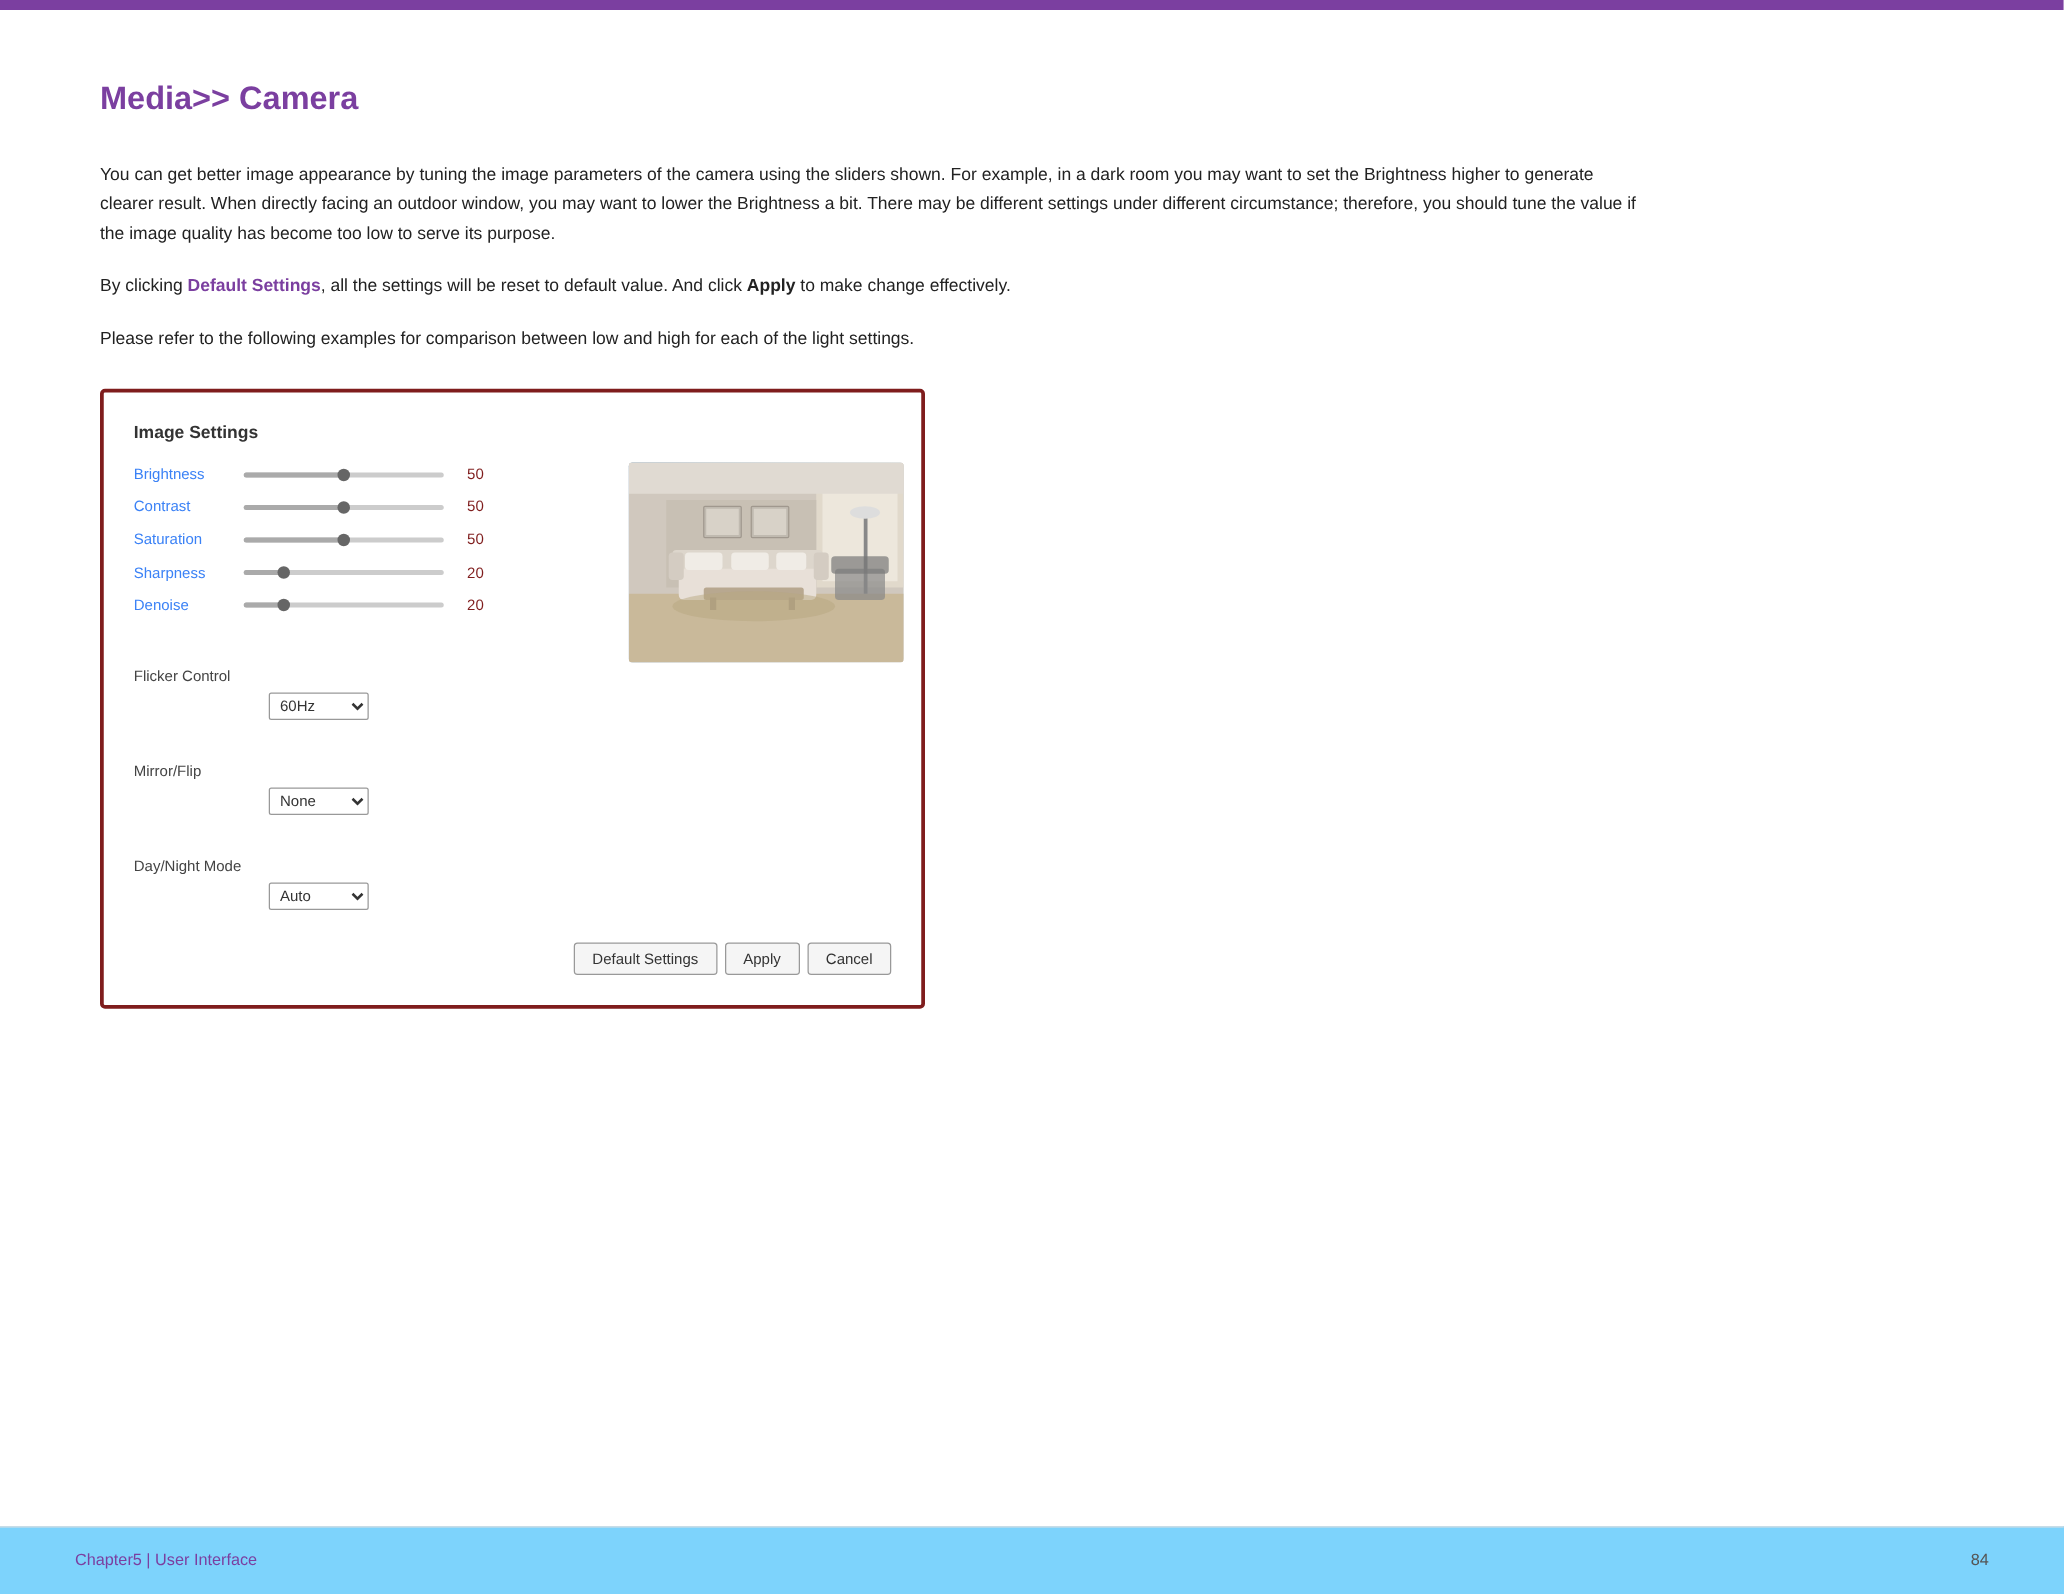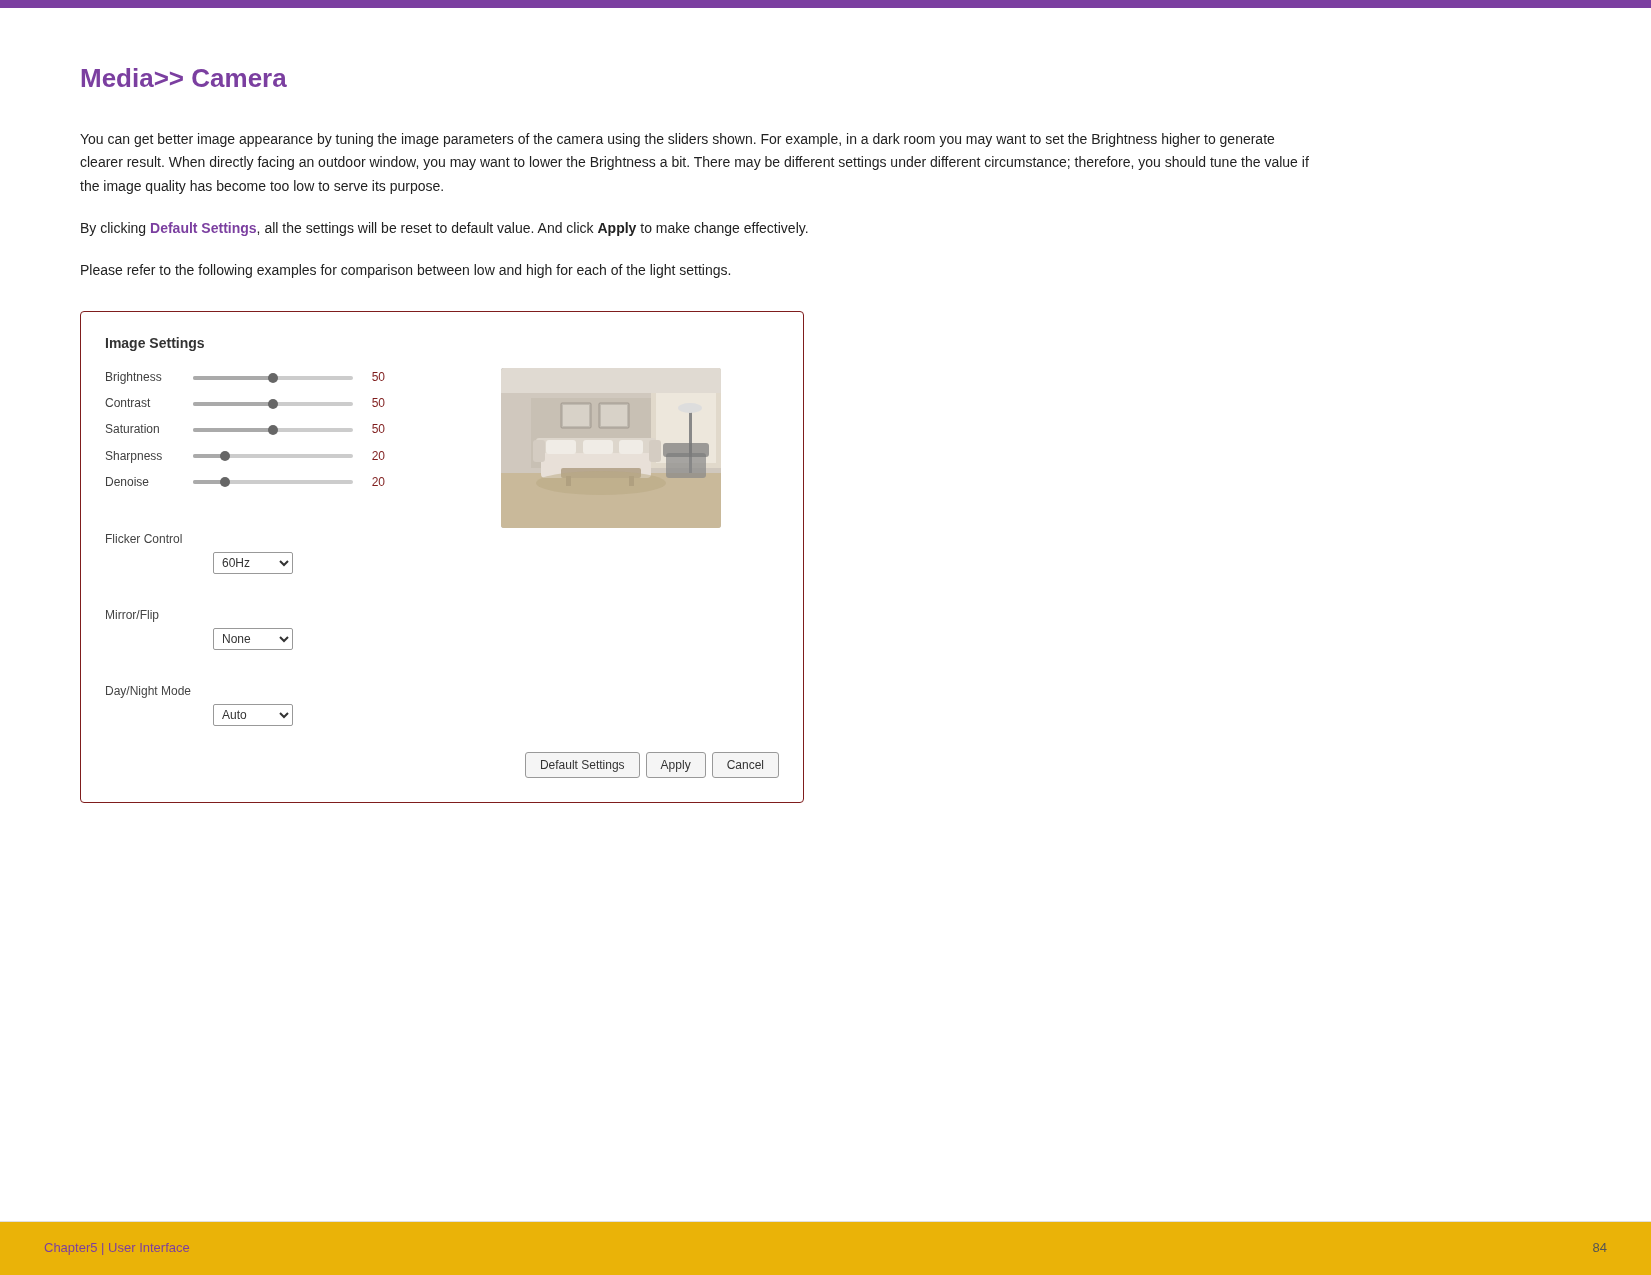--- a/index.html
+++ b/index.html
@@ -48,25 +48,25 @@
       font-weight: 600;
     }
 
     .body-text .bold {
       font-weight: 700;
       color: #222;
     }
 
     
     .ui-panel {
-      border: 1px solid #7f1d1d;
+      border: 3px solid #7f1d1d;
       border-radius: 4px;
       padding: 20px 24px 24px 24px;
       margin-top: 28px;
-      width: 724px;
+      width: 660px;
       background: #fff;
     }
 
     .panel-title {
       font-size: 14px;
       font-weight: 600;
       color: #333;
       margin-bottom: 14px;
     }
 
@@ -83,21 +83,21 @@
     .slider-row {
       display: flex;
       align-items: center;
       margin-bottom: 7px;
       gap: 8px;
     }
 
     .slider-label {
       width: 80px;
       font-size: 12px;
-      color: #404040;
+      color: #3b82f6;
       flex-shrink: 0;
     }
 
     .slider-track {
       width: 160px;
       height: 4px;
       background: #ccc;
       border-radius: 2px;
       position: relative;
       flex-shrink: 0;
@@ -184,26 +184,26 @@
       cursor: pointer;
       color: #333;
     }
 
     
     .footer {
       position: fixed;
       bottom: 0;
       left: 0;
       width: 100%;
-      padding: 16px 44px;
+      padding: 16px 60px;
       display: flex;
       justify-content: space-between;
       align-items: center;
       border-top: 1px solid #e0e0e0;
-      background: #eab308;
+      background: #7dd3fc;
     }
 
     .footer-left {
       color: #7b3fa0;
       font-size: 13px;
     }
 
     .footer-right {
       color: #555;
       font-size: 13px;

